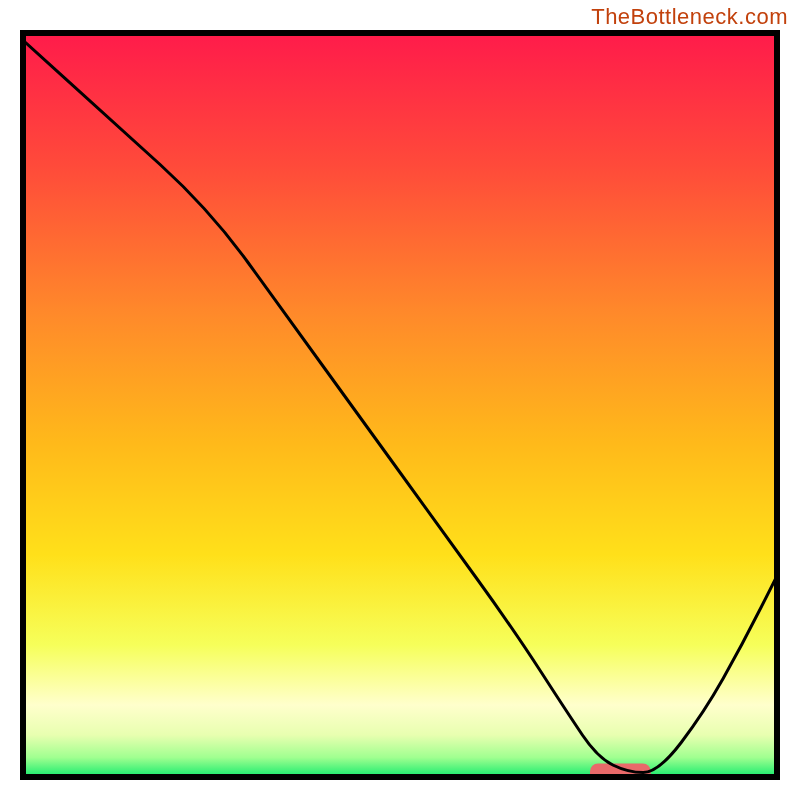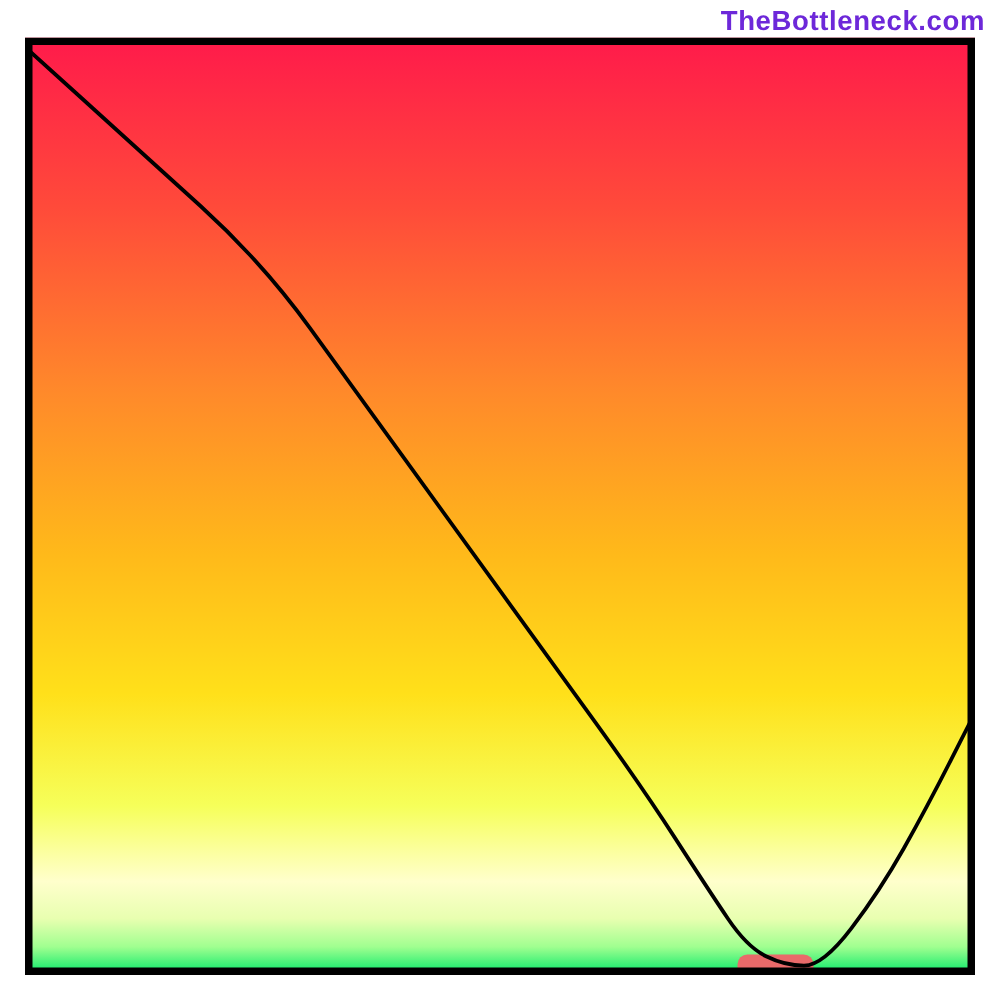--- a/index.html
+++ b/index.html
@@ -14,22 +14,22 @@
   .container {
     position: relative;
     width: 800px;
     height: 800px;
   }
   .watermark {
     position: absolute;
     top: 4px;
     right: 12px;
     font-size: 22px;
-    font-weight: bold;
-    color: #6d28d9;
+    font-weight: normal;
+    color: #c2410c;
     letter-spacing: 0.5px;
     z-index: 10;
   }
   .plot-area {
     position: absolute;
     left: 20px;
     top: 30px;
     width: 760px;
     height: 750px;
     box-sizing: border-box;

